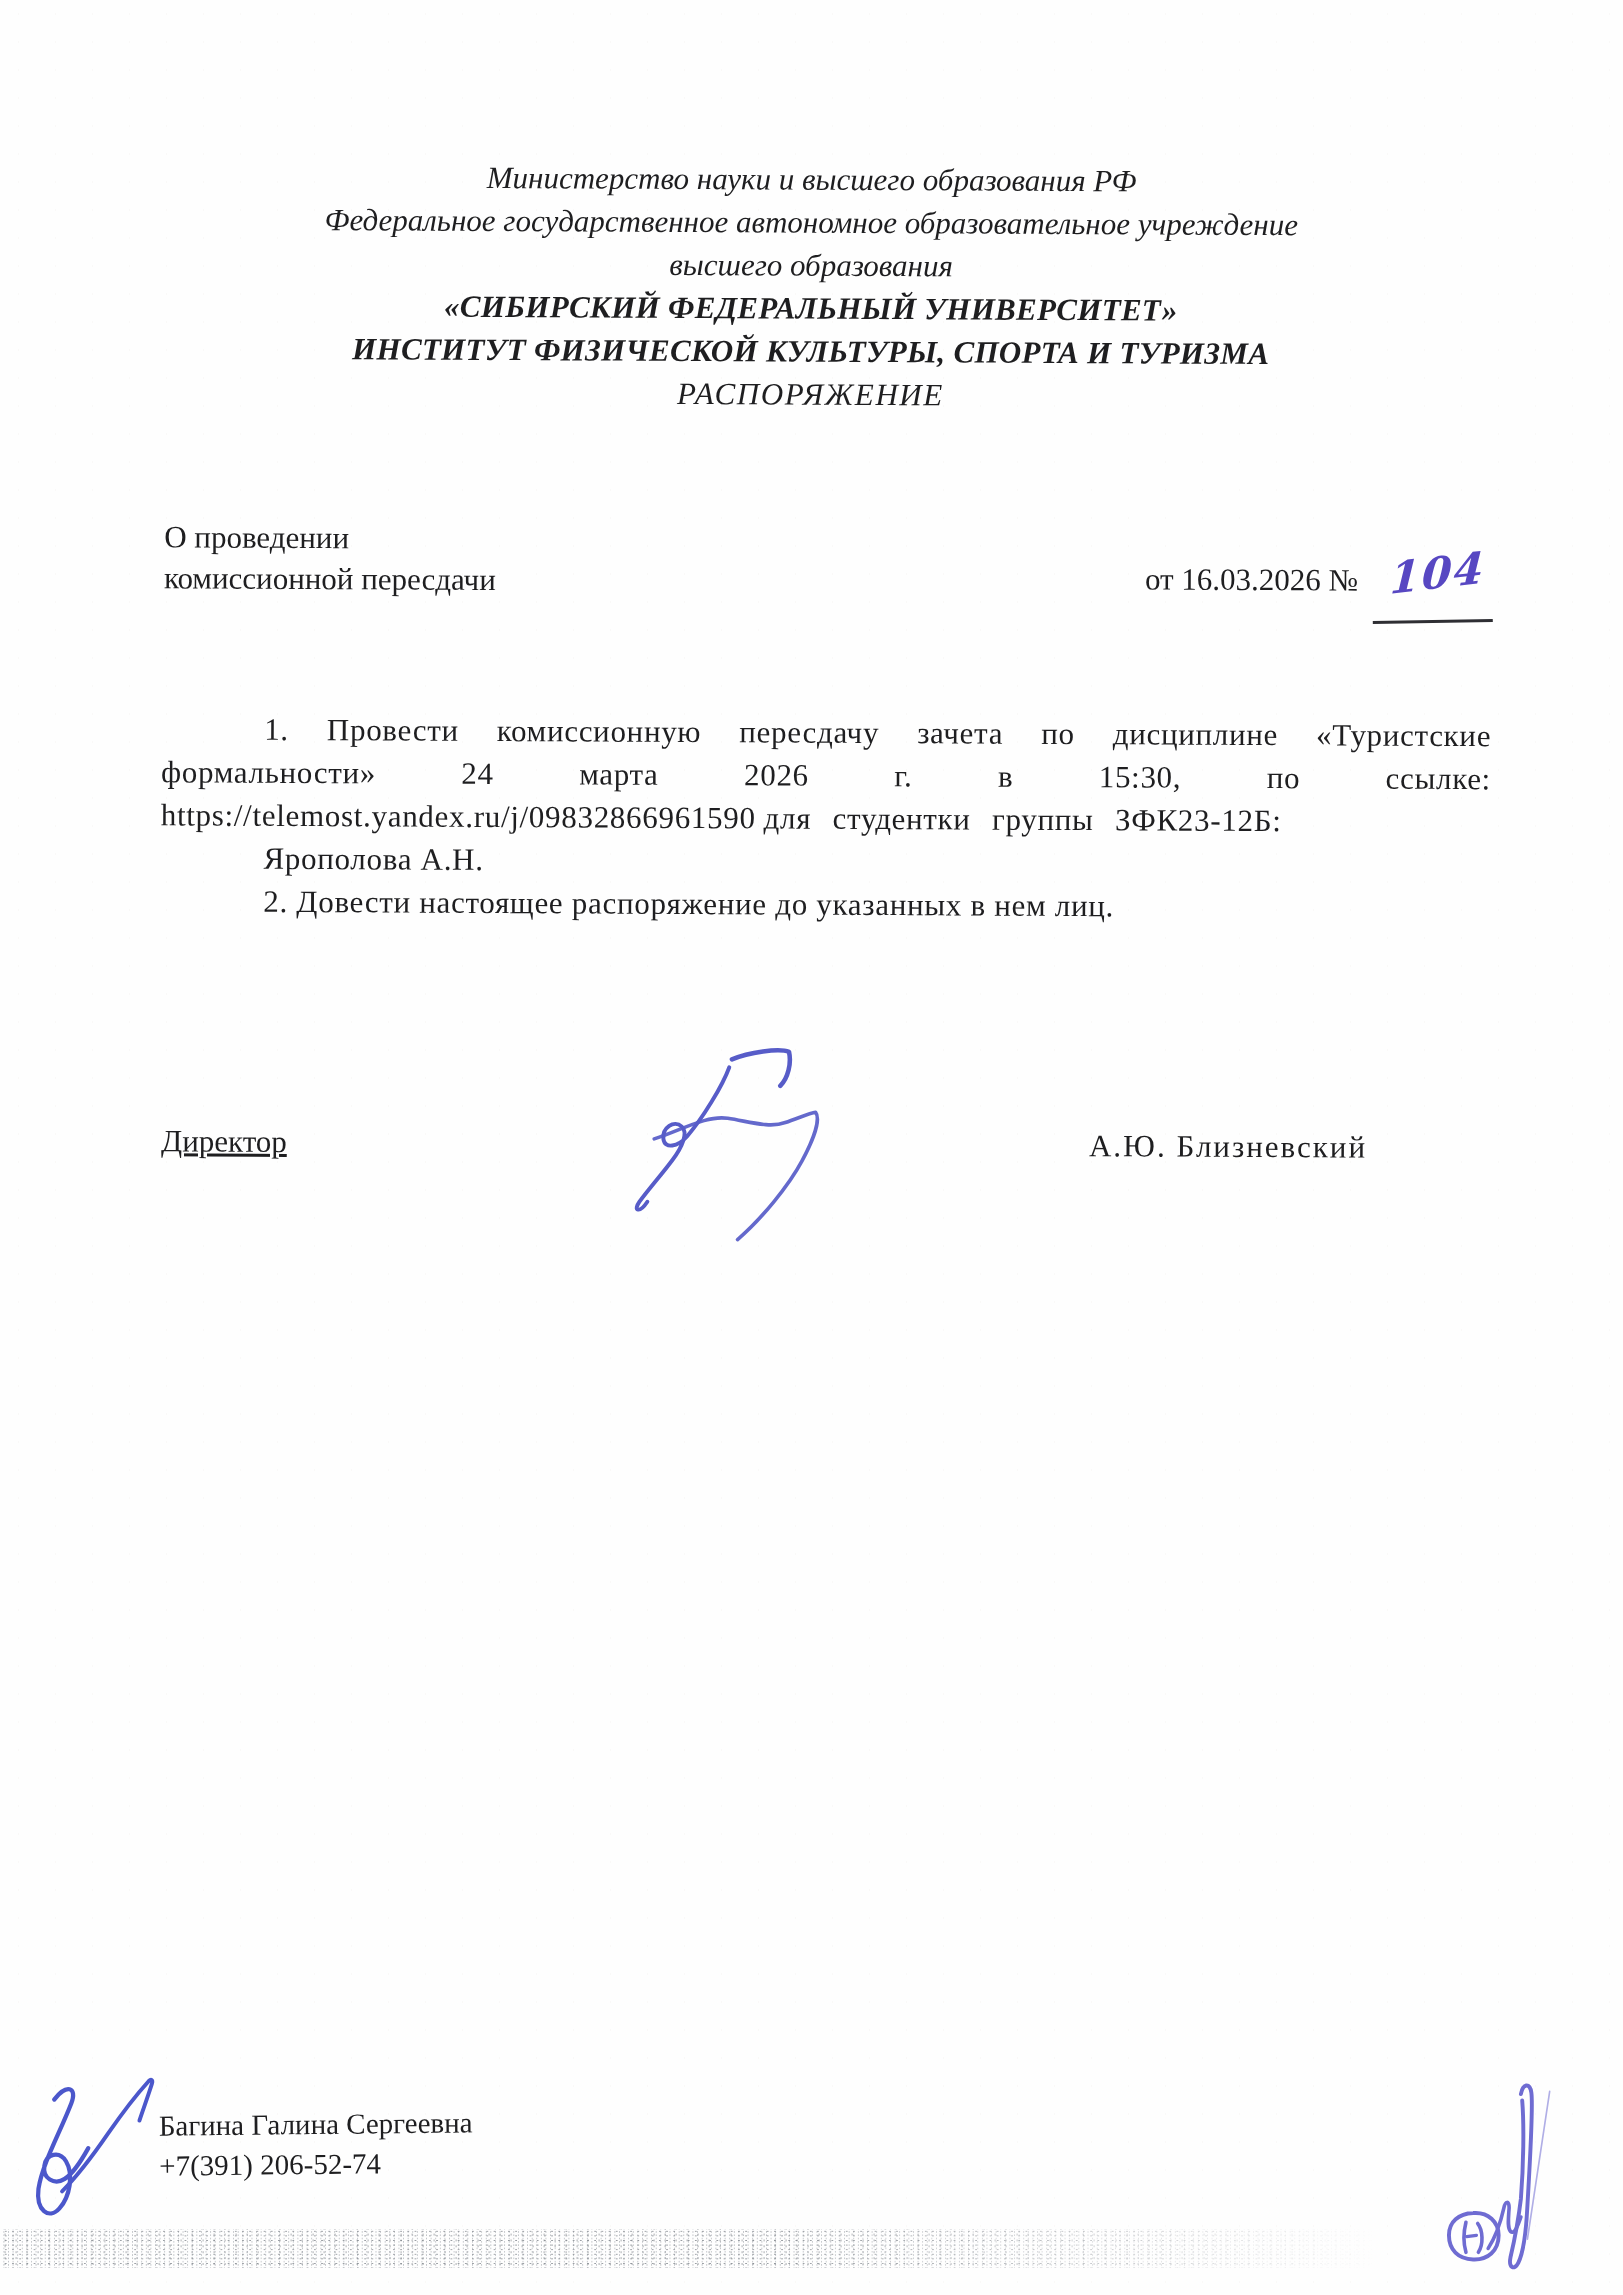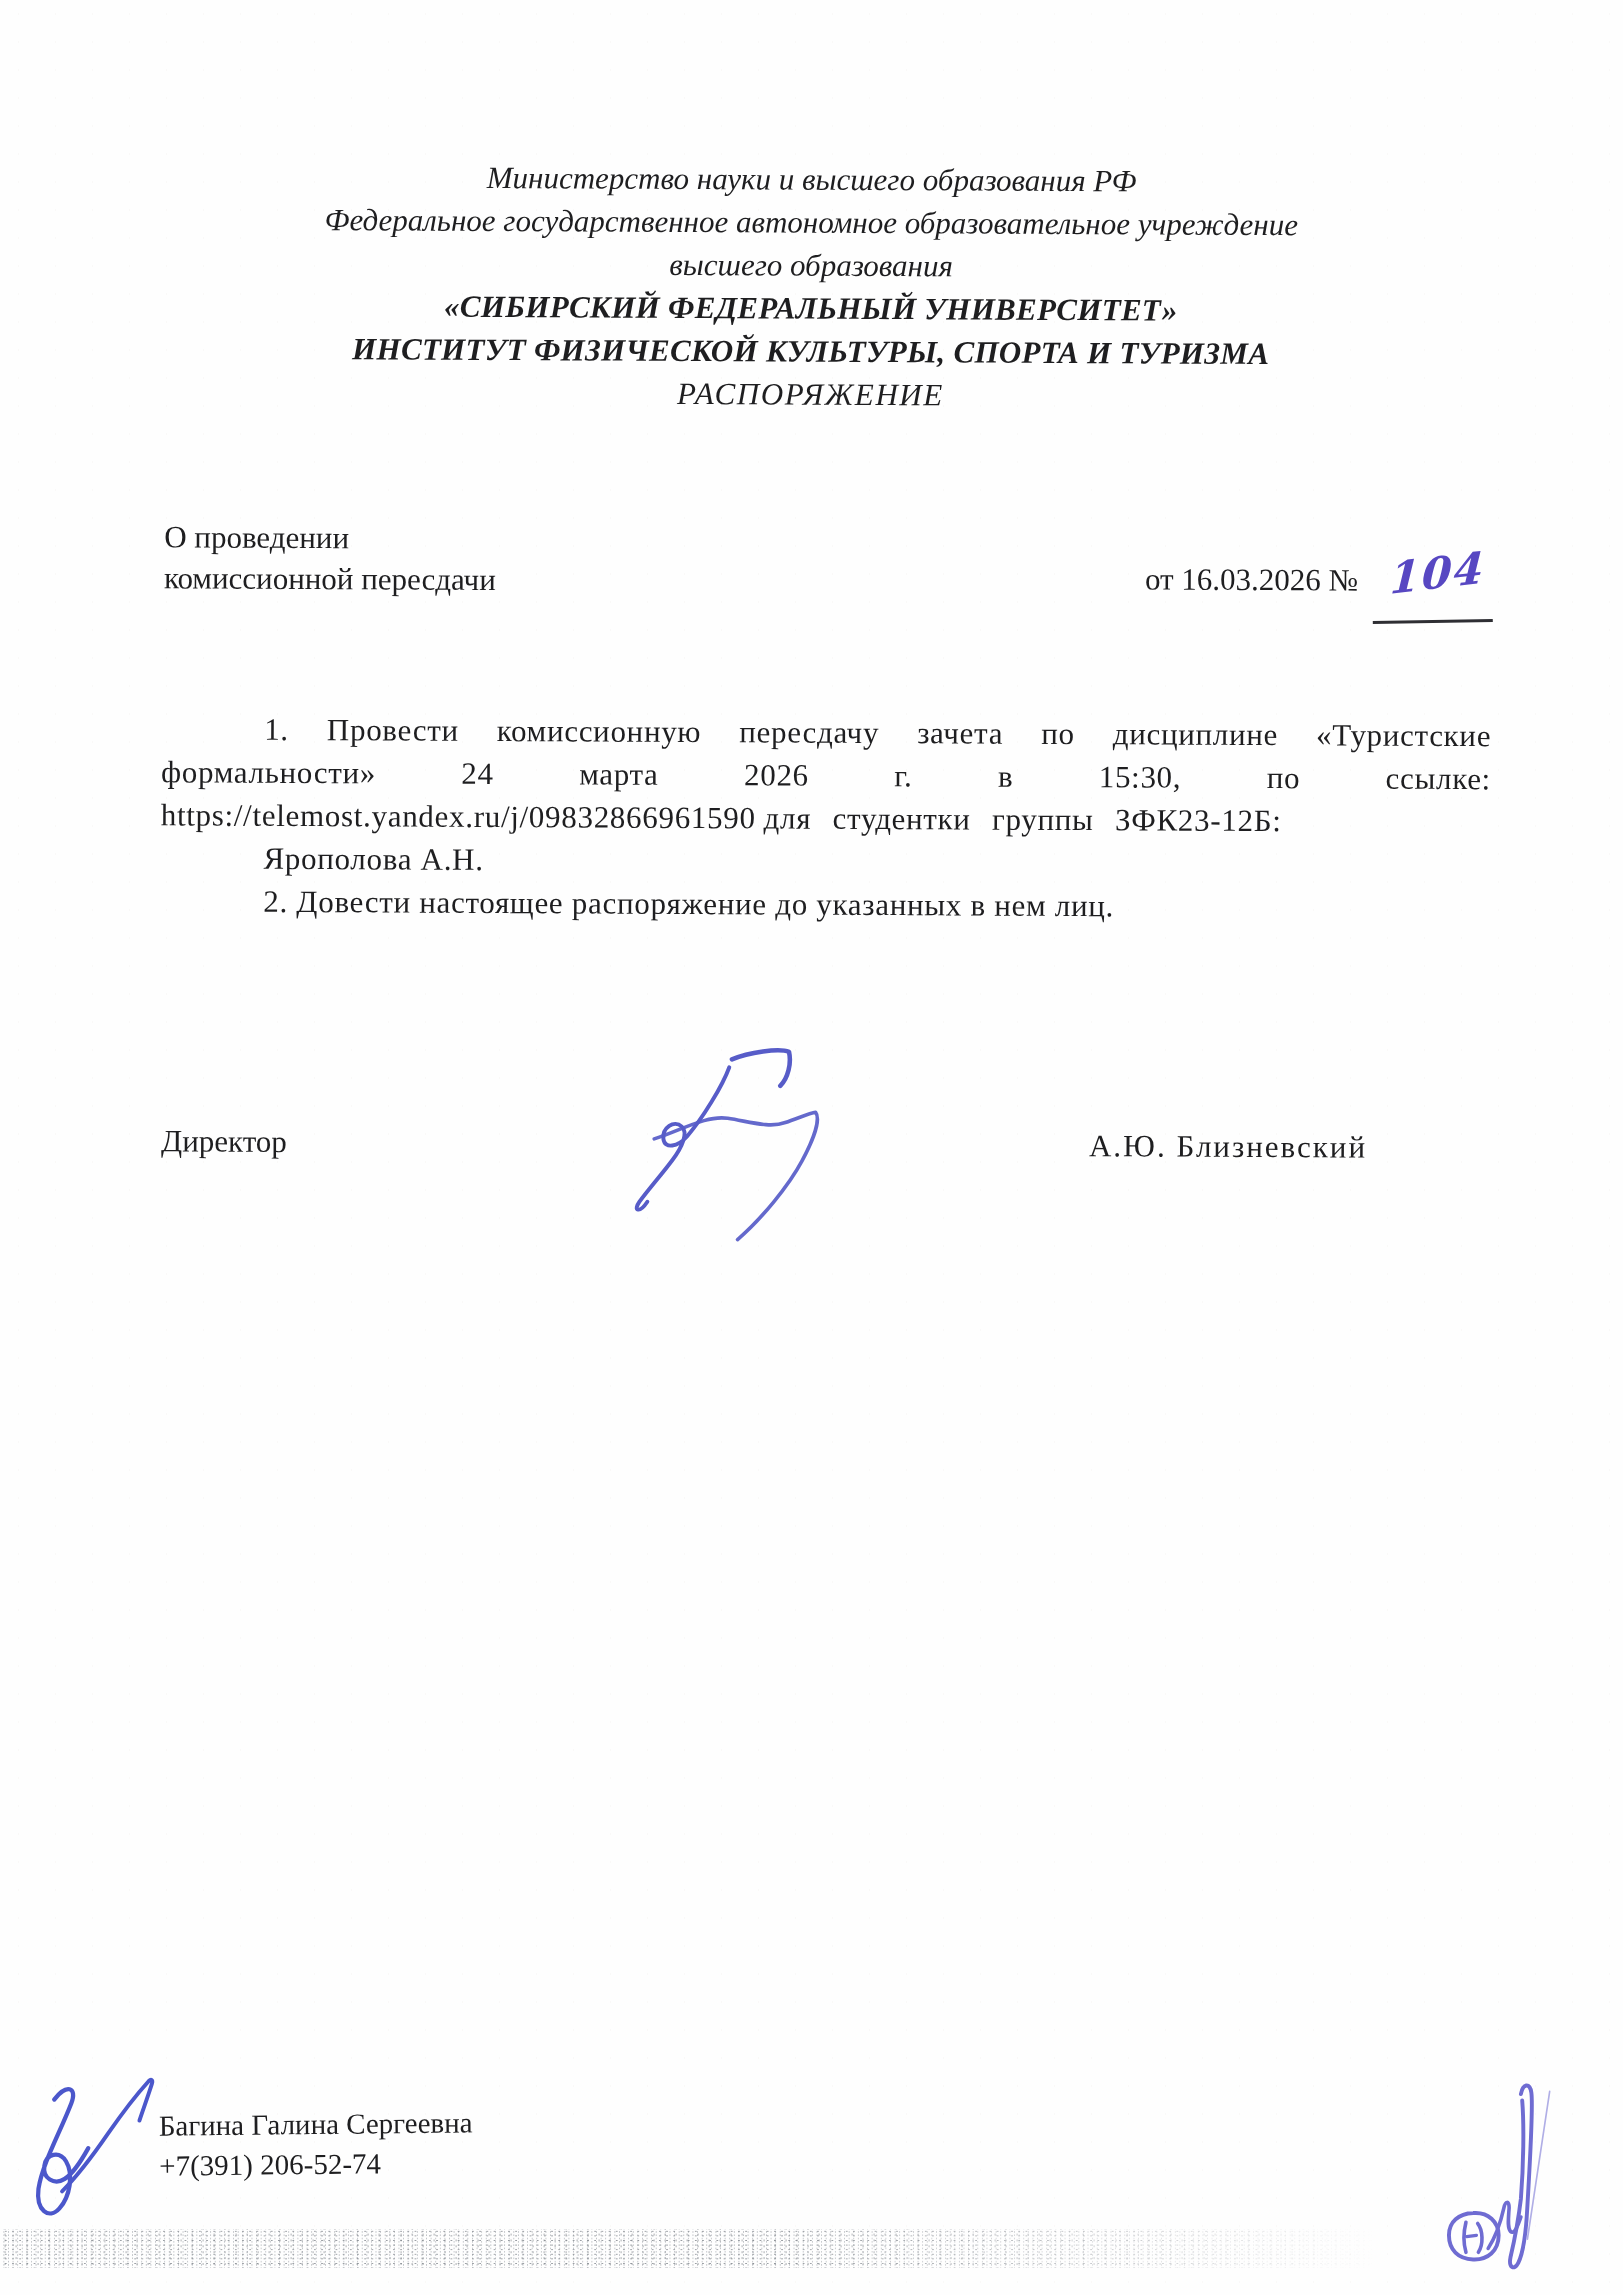--- a/index.html
+++ b/index.html
@@ -41,21 +41,21 @@
 
   
   .doc-body { position:absolute; left:164px; top:707px; width:1330px;
     font-size:31px; line-height:43px; letter-spacing:0.7px; }
   .jline { text-align:justify; text-align-last:justify; }
   .ind { padding-left:103px; }
   .line-url { word-spacing:13px; }
   .line-url .tail { margin-left:7.9px; }
 
   
-  .sign-position { position:absolute; left:166px; top:1123px; font-size:31px; }
+  .sign-position { position:absolute; left:166px; top:1123px; font-size:31px;text-decoration:underline; }
   .sign-name { position:absolute; left:1094px; top:1123px; font-size:31px; letter-spacing:2px; }
 
   .sig { position:absolute; pointer-events:none; }
   .sig-director { left:612px; top:1018px; }
   .sig-left { left:19.6px; top:2076px; }
   .sig-right { left:1411px; top:2061px; }
 
   
   .executor { position:absolute; left:159px; top:2104px; font-size:29px; line-height:40px;
     transform:rotate(-.6deg); }

